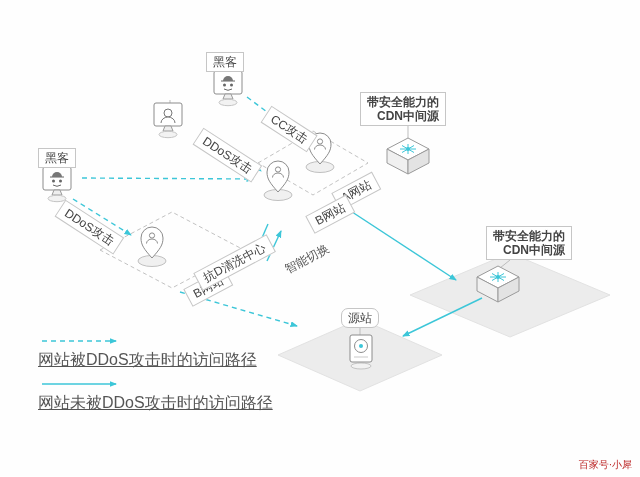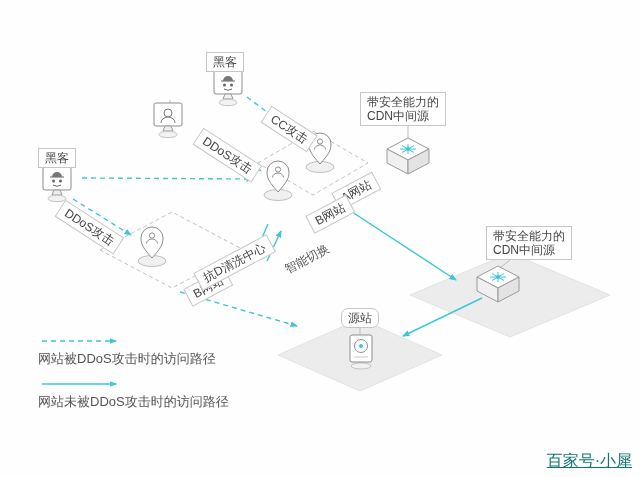--- a/index.html
+++ b/index.html
@@ -8,24 +8,24 @@
   svg.overlay{position:absolute;left:0;top:0;width:640px;height:477px;}
   .cy{stroke:#3cc6d8;stroke-width:1.4;fill:none;}
   .cyd{stroke-dasharray:5 4;}
   .conn{stroke:#bdbdbd;stroke-width:1;fill:none;}
   .dashpoly{fill:none;stroke:#c2c2c2;stroke-width:1;stroke-dasharray:4 3;}
   .tag{position:absolute;background:#fff;border:1px solid #c6c6c6;color:#444;
        font-size:12px;line-height:1.18;padding:2px 6px;white-space:nowrap;}
   .tilt-l{transform:rotate(-28deg);transform-origin:left center;}
   .tilt-r{transform:rotate(33deg);transform-origin:left center;}
   .plainlabel{position:absolute;color:#555;font-size:12px;white-space:nowrap;}
-  .center2{text-align:left;}
+  .center2{text-align:right;font-weight:bold;}
   .icon{position:absolute;line-height:0;}
-  .legend-text{position:absolute;color:#555;font-size:13px;white-space:nowrap;}
-  .watermark{position:absolute;right:8px;bottom:4px;color:#0f766e;font-size:16px;text-decoration:underline;}
+  .legend-text{position:absolute;color:#555;font-size:16px;white-space:nowrap;text-decoration:underline;}
+  .watermark{position:absolute;right:8px;bottom:4px;color:#b91c1c;font-size:10px;}
 </style>
 </head>
 <body>
 
 <div class="stage">
 
   <svg class="overlay" viewBox="0 0 640 477">
     <defs>
       <marker id="arrow" markerWidth="9" markerHeight="8" refX="6.5" refY="3" orient="auto" markerUnits="userSpaceOnUse">
         <path d="M0,0 L7.5,3 L0,6 Z" fill="#3cc6d8"></path>

